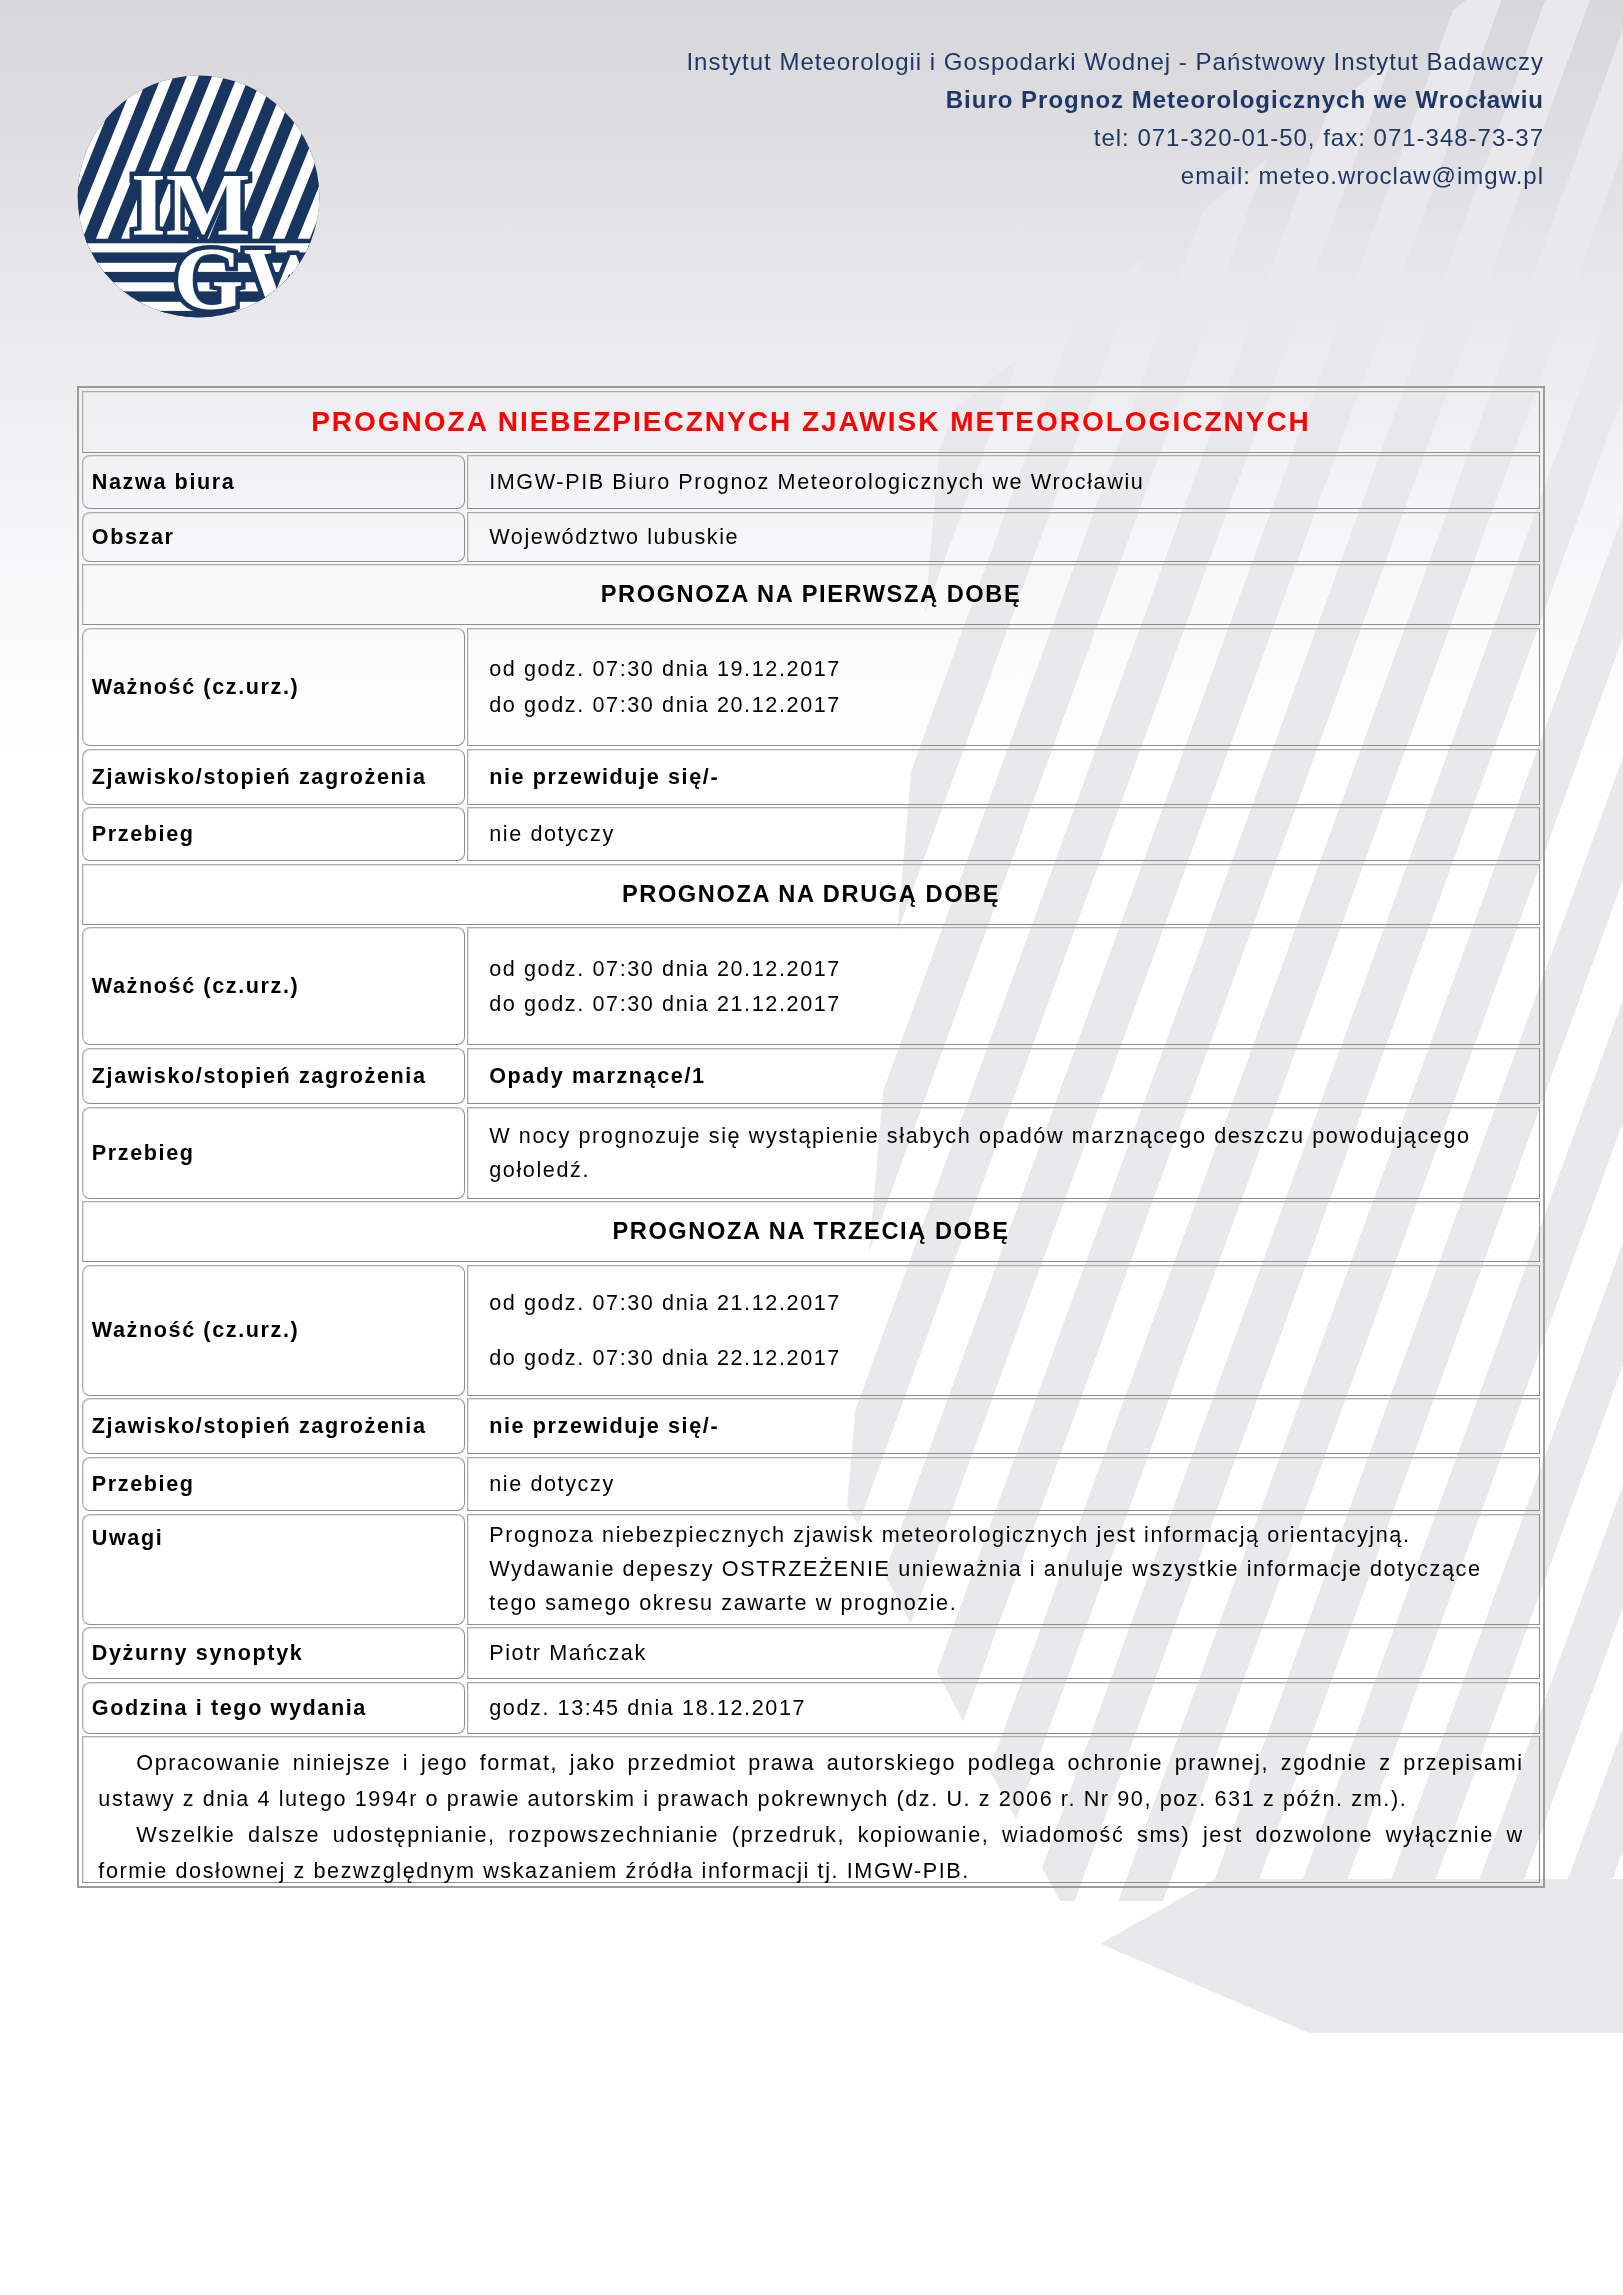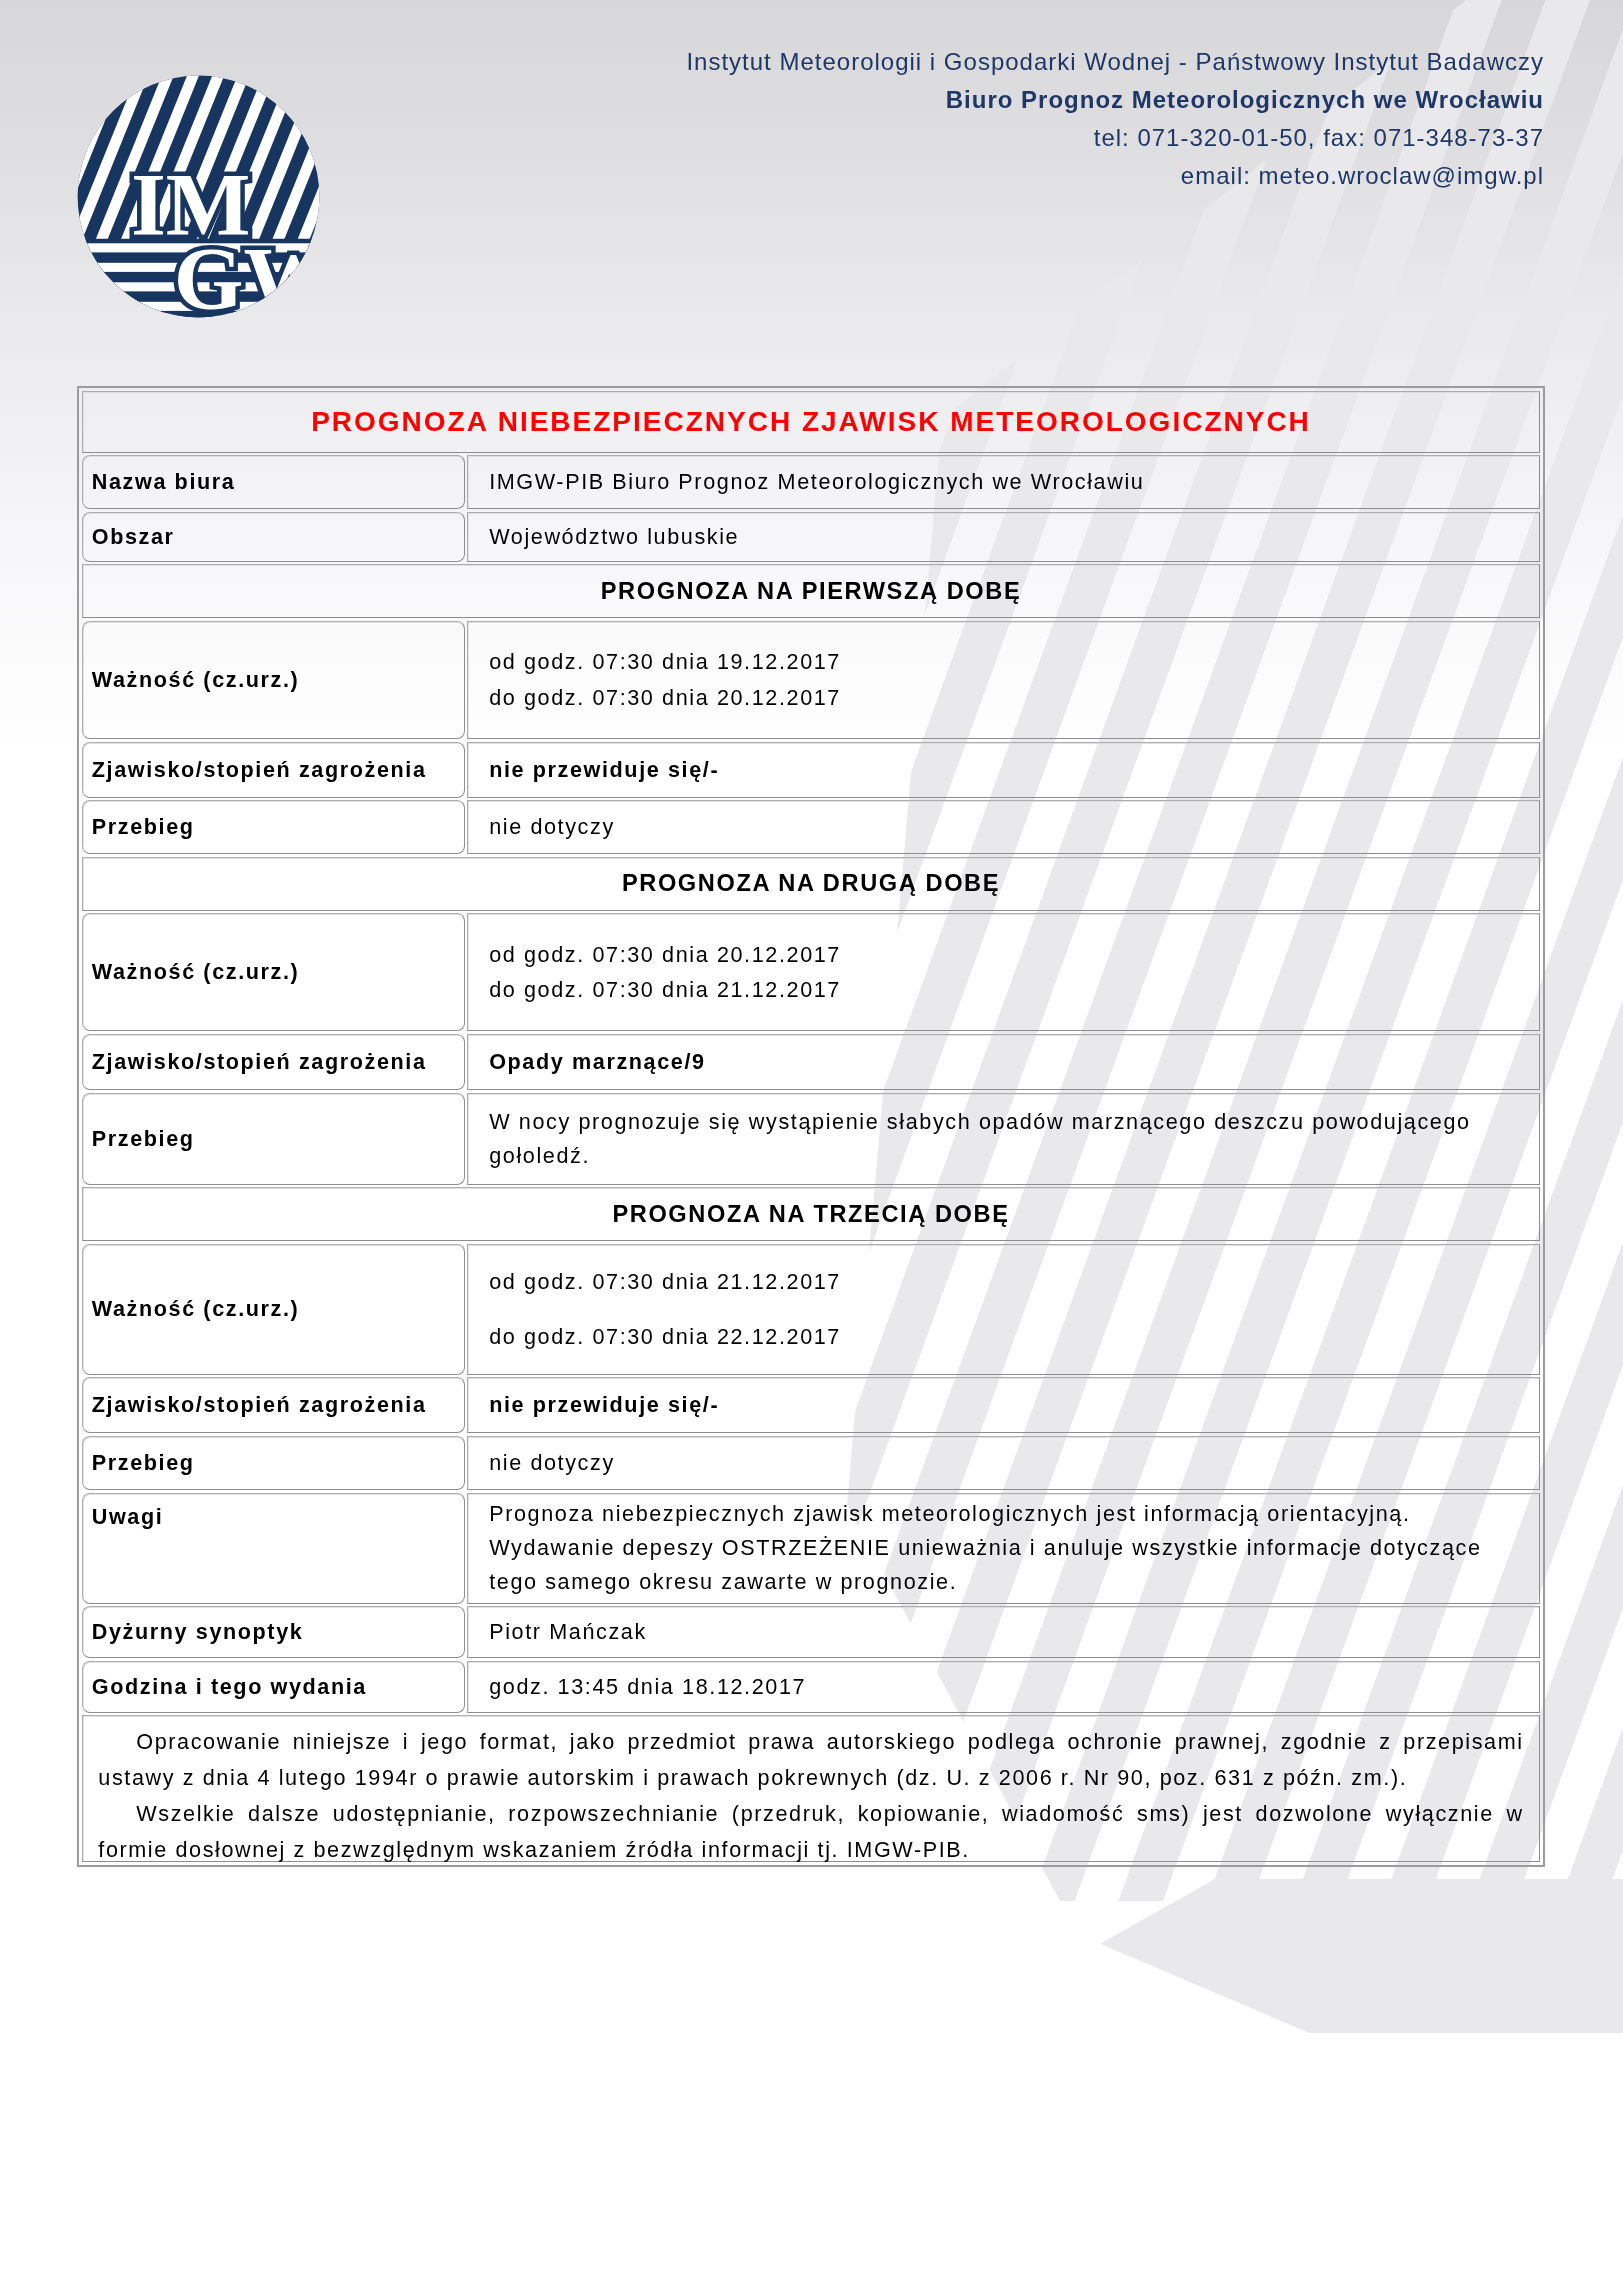--- a/index.html
+++ b/index.html
@@ -86,21 +86,21 @@
   .value .vline + .vline { margin-top: 9.2px; }
   .waz3 .vline + .vline { margin-top: 29px; }
   .bold-val { font-weight: bold; }
   .top-align { justify-content: flex-start; padding-top: 10.5px; }
   .running { line-height: 34px; }
 
   
   .h-title   { height: 62px; }
   .h-nazwa   { height: 54px; }
   .h-obszar  { height: 50px; }
-  .h-sec     { height: 54px; }
+  .h-sec     { height: 61px; }
   .h-waz     { height: 118px; }
   .h-waz3    { height: 131px; }
   .h-zjaw    { height: 56px; }
   .h-zjaw3   { height: 56px; }
   .h-przeb   { height: 54px; }
   .h-przeb2  { height: 92px; }
   .h-uwagi   { height: 111px; }
   .h-syn     { height: 52px; }
   .h-godz    { height: 52px; }
   .h-footer  { height: 147px; }
@@ -205,21 +205,21 @@
     </div>
     <div class="trow">
       <div class="cell label h-waz">Ważność (cz.urz.)</div>
       <div class="cell value h-waz">
         <span class="vline">od godz. 07:30 dnia 20.12.2017</span>
         <span class="vline">do godz. 07:30 dnia 21.12.2017</span>
       </div>
     </div>
     <div class="trow">
       <div class="cell label h-zjaw">Zjawisko/stopień zagrożenia</div>
-      <div class="cell value bold-val h-zjaw">Opady marznące/9</div>
+      <div class="cell value bold-val h-zjaw">Opady marznące/1</div>
     </div>
     <div class="trow">
       <div class="cell label h-przeb2">Przebieg</div>
       <div class="cell value running h-przeb2">W nocy prognozuje się wystąpienie słabych opadów marznącego deszczu powodującego gołoledź.</div>
     </div>
 
     <div class="trow">
       <div class="cell section-cell h-sec">PROGNOZA NA TRZECIĄ DOBĘ</div>
     </div>
     <div class="trow">

